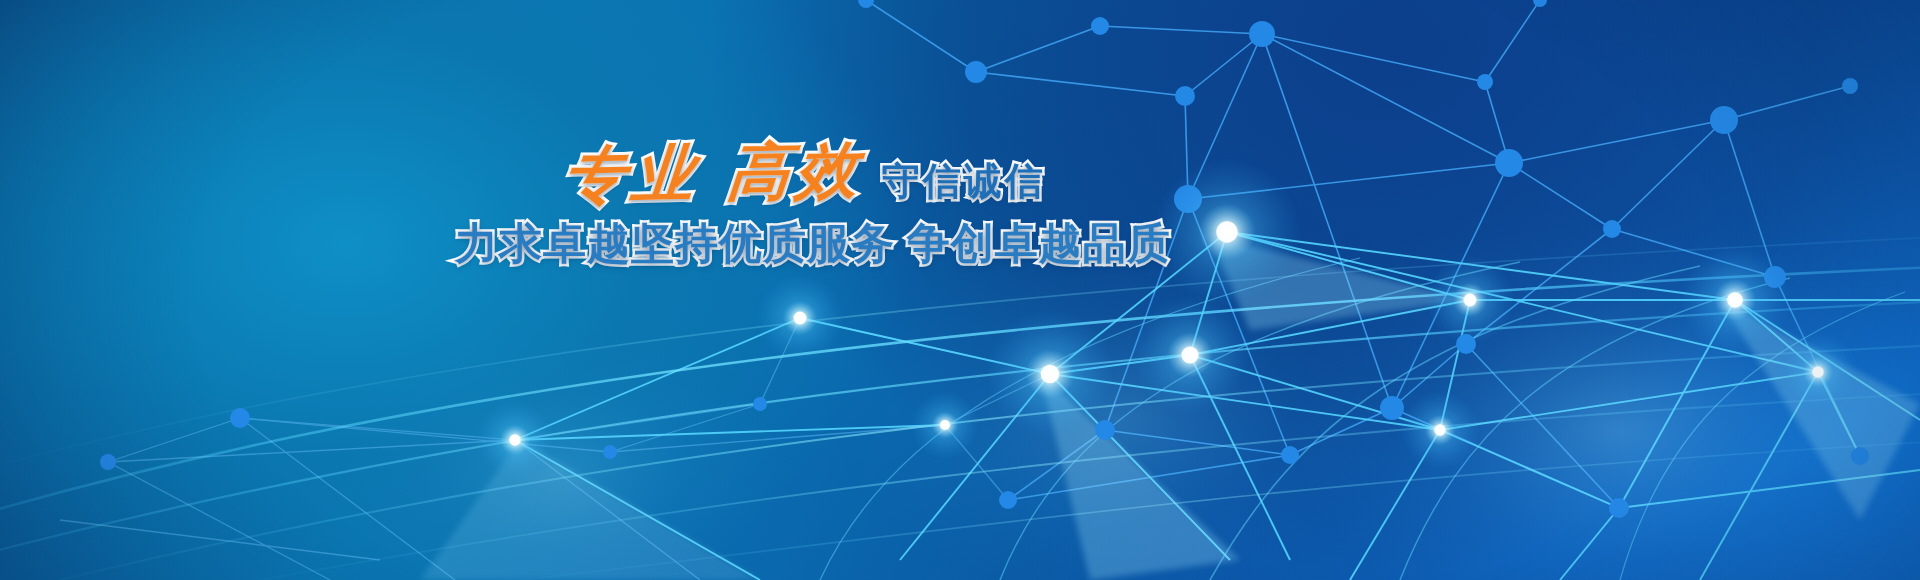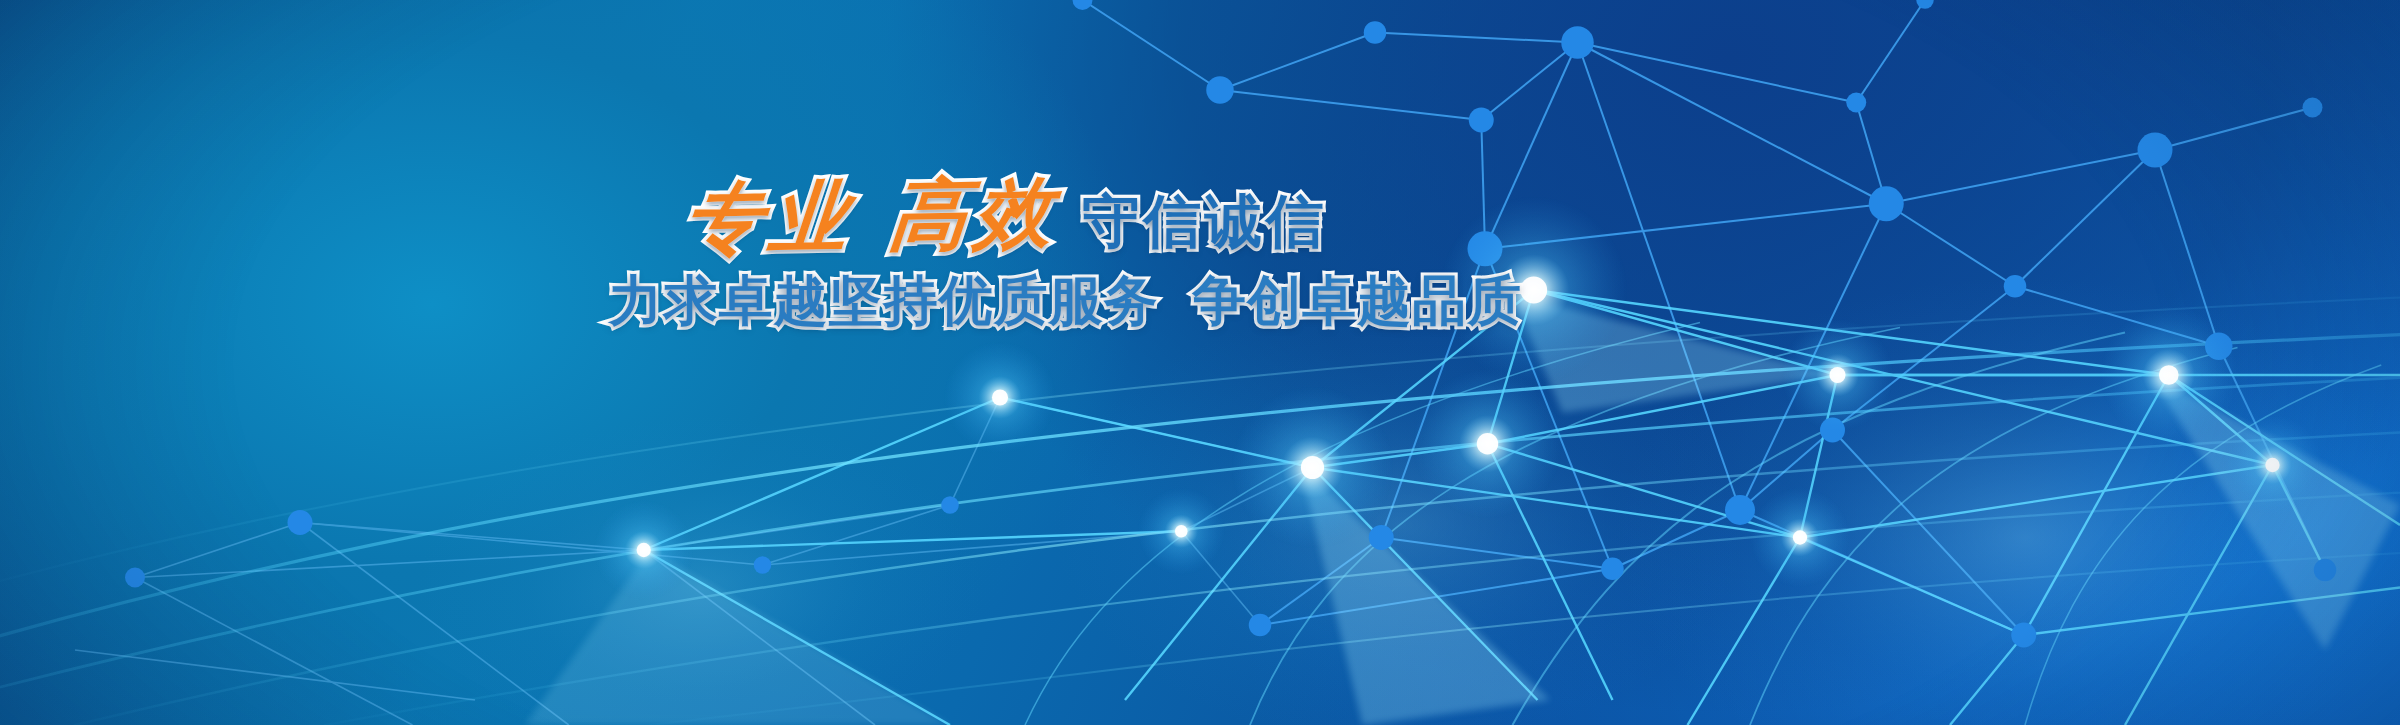--- a/index.html
+++ b/index.html
@@ -65,45 +65,44 @@
     text-shadow:
       0 0 1px #ffffff,
       0 2px 4px rgba(3,40,80,0.45);
     transform:skewX(-6deg) rotate(-1.2deg);
     line-height:1;
     padding-bottom:2px;
   }
 
   .white-ol{
     font-family:"DejaVu Sans","Liberation Sans",sans-serif;
-    font-size:46px;
+    font-size:38px;
     font-weight:700;
     letter-spacing:3px;
     color:#1f6fb8;
     -webkit-text-stroke:5px #ffffff;
     paint-order:stroke fill;
     text-shadow:0 2px 5px rgba(3,40,80,0.5);
     line-height:1;
     padding-bottom:6px;
     margin-top:23px;
   }
 
   .line2{
     margin-top:14px;
-    font-family:Liberation Mono, monospace;
+    font-family:Liberation Serif, serif;
     font-size:43px;
     font-weight:700;
     letter-spacing:1px;
     color:#2a7cc2;
     -webkit-text-stroke:5px #ffffff;
     paint-order:stroke fill;
     text-shadow:0 2px 6px rgba(3,40,80,0.5);
     white-space:nowrap;
     line-height:1.1;
-    margin-left:32px;
   }
 </style>
 </head>
 <body>
 
 <div id="banner">
 
   <div class="bg-base"></div>
 
   <svg class="art" viewBox="0 0 1920 580" preserveAspectRatio="none">

